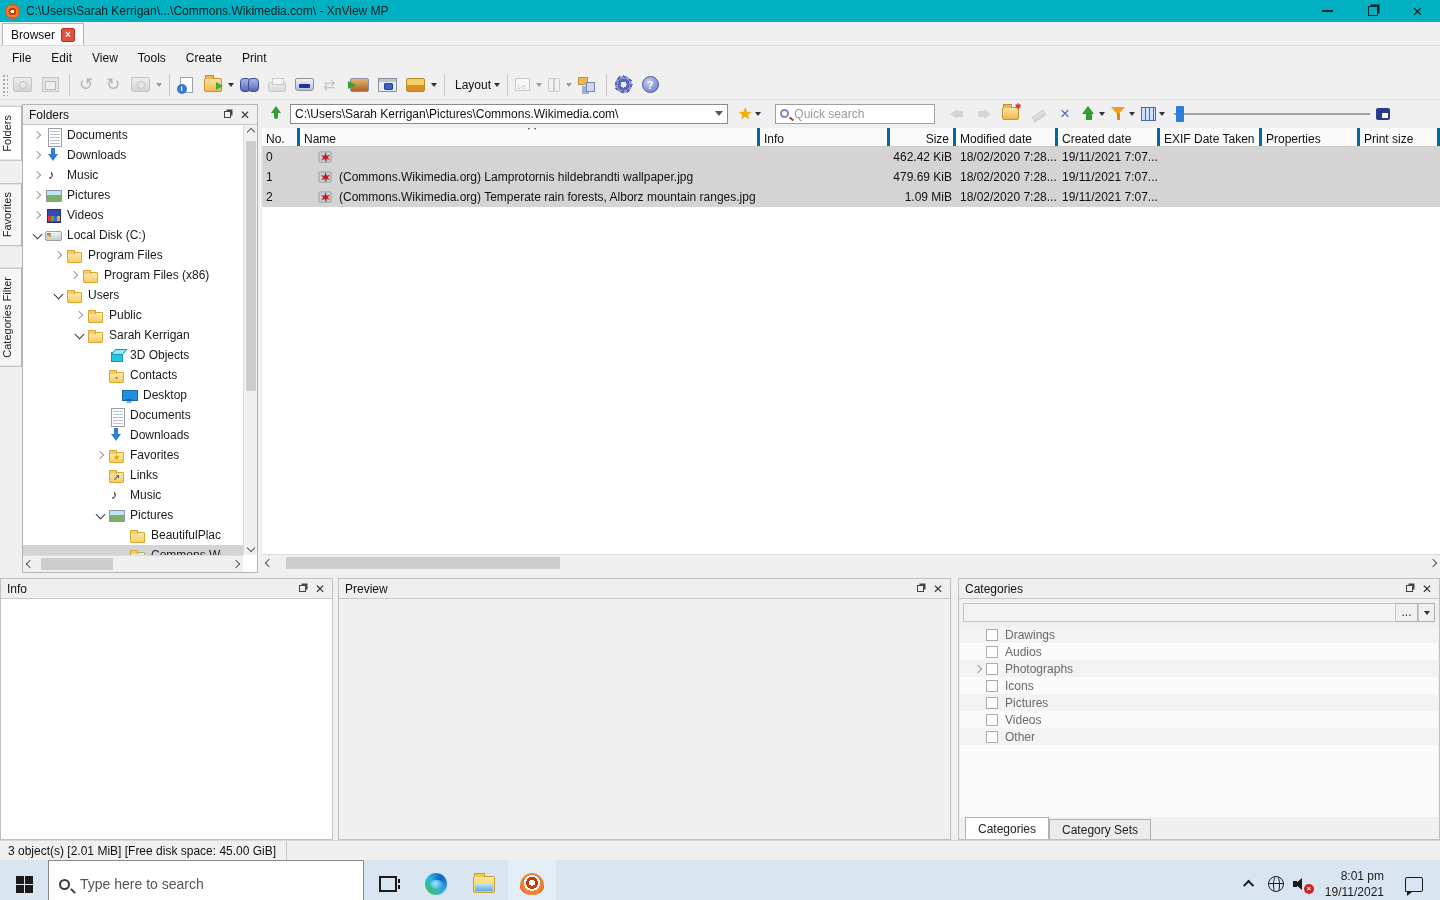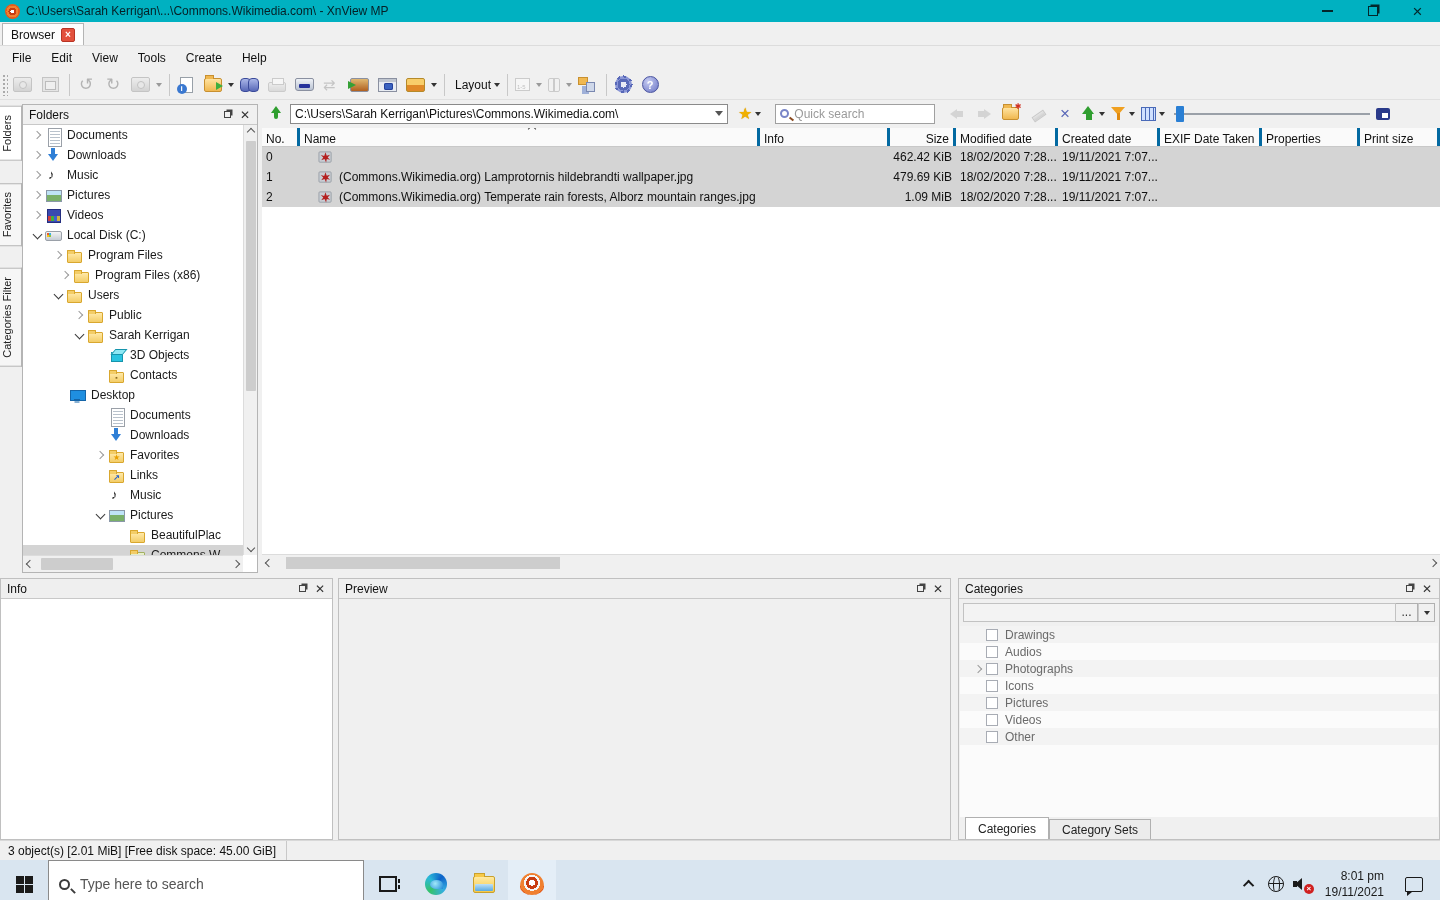--- a/index.html
+++ b/index.html
@@ -263,21 +263,21 @@
       <span class="tab-close">×</span>
     </div>
   </div>
 
   <div id="menubar">
     <div class="menu-item"><span>File</span></div>
       <div class="menu-item"><span>Edit</span></div>
       <div class="menu-item"><span>View</span></div>
       <div class="menu-item"><span>Tools</span></div>
       <div class="menu-item"><span>Create</span></div>
-      <div class="menu-item"><span>Help</span></div>
+      <div class="menu-item"><span>Print</span></div>
   </div>
 
   <div id="toolbar">
     <span class="drag-dots"></span>
     <div class="tbi grayed">
         <span class="tb-icon i-pic"></span>
         <span class="tb-label"></span>
 
       </div>
       <div class="tbi grayed">
@@ -480,21 +480,21 @@
         <div class="tree-row" style="padding-left: 6px;">
           <span class="exp exp-down"></span>
           <span class="ti icon-disk"></span>
           <span class="tree-label">Local Disk (C:)</span>
         </div>
         <div class="tree-row" style="padding-left: 27px;">
           <span class="exp exp-right"></span>
           <span class="ti icon-folder"></span>
           <span class="tree-label">Program Files</span>
         </div>
-        <div class="tree-row" style="padding-left: 34px;">
+        <div class="tree-row" style="padding-left: 43px;">
           <span class="exp exp-right"></span>
           <span class="ti icon-folder"></span>
           <span class="tree-label">Program Files (x86)</span>
         </div>
         <div class="tree-row" style="padding-left: 27px;">
           <span class="exp exp-down"></span>
           <span class="ti icon-folder"></span>
           <span class="tree-label">Users</span>
         </div>
         <div class="tree-row" style="padding-left: 48px;">
@@ -510,21 +510,21 @@
         <div class="tree-row" style="padding-left: 69px;">
           <span class="exp"></span>
           <span class="ti icon-cube"></span>
           <span class="tree-label">3D Objects</span>
         </div>
         <div class="tree-row" style="padding-left: 69px;">
           <span class="exp"></span>
           <span class="ti icon-contacts"></span>
           <span class="tree-label">Contacts</span>
         </div>
-        <div class="tree-row" style="padding-left: 30px;">
+        <div class="tree-row" style="padding-left: 82px;">
           <span class="exp"></span>
           <span class="ti icon-desktop"></span>
           <span class="tree-label">Desktop</span>
         </div>
         <div class="tree-row" style="padding-left: 69px;">
           <span class="exp"></span>
           <span class="ti icon-doc"></span>
           <span class="tree-label">Documents</span>
         </div>
         <div class="tree-row" style="padding-left: 69px;">

